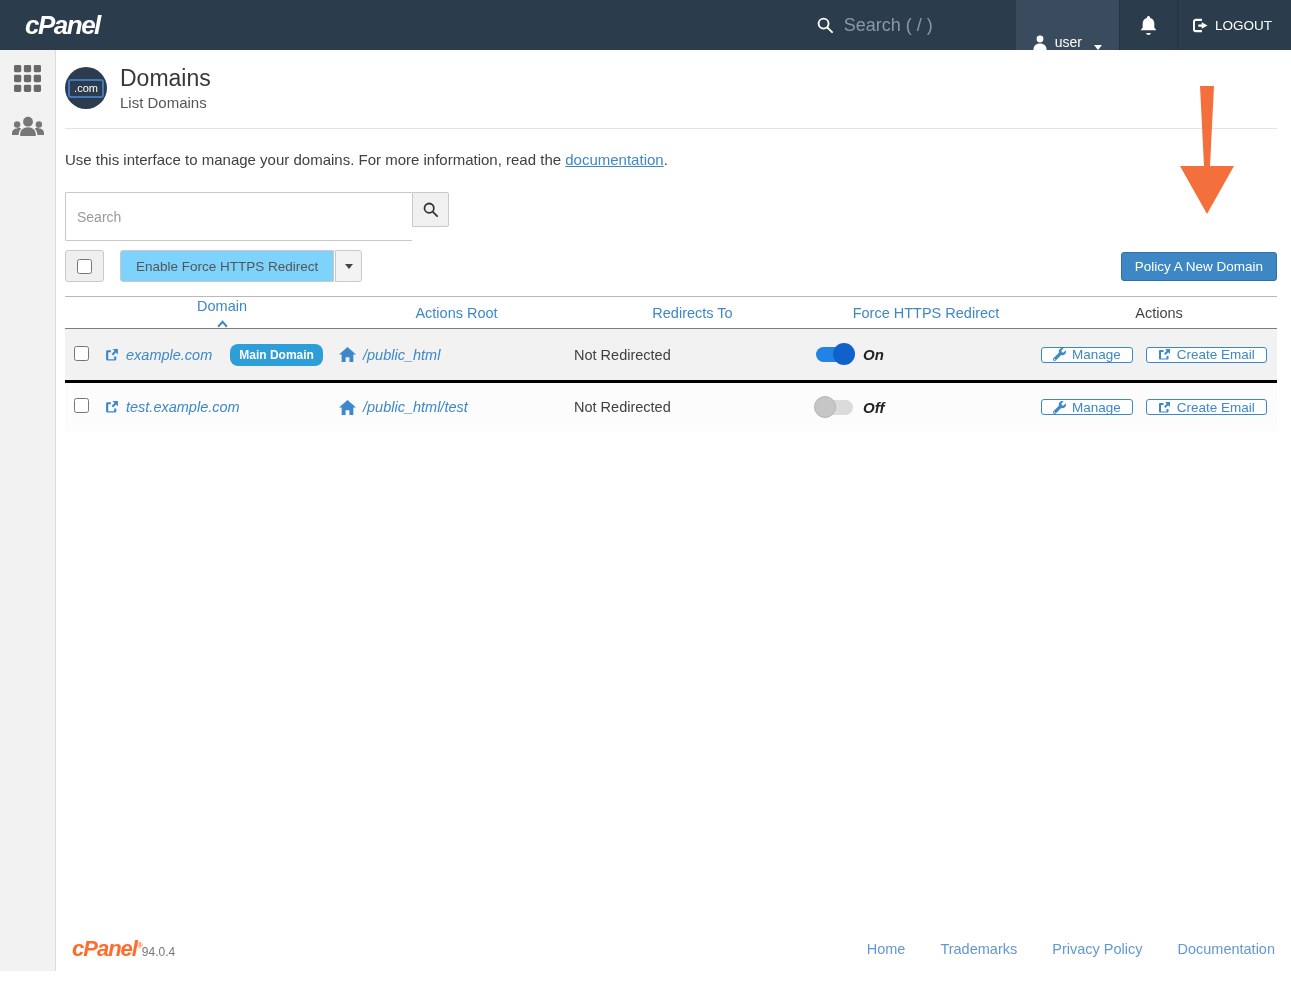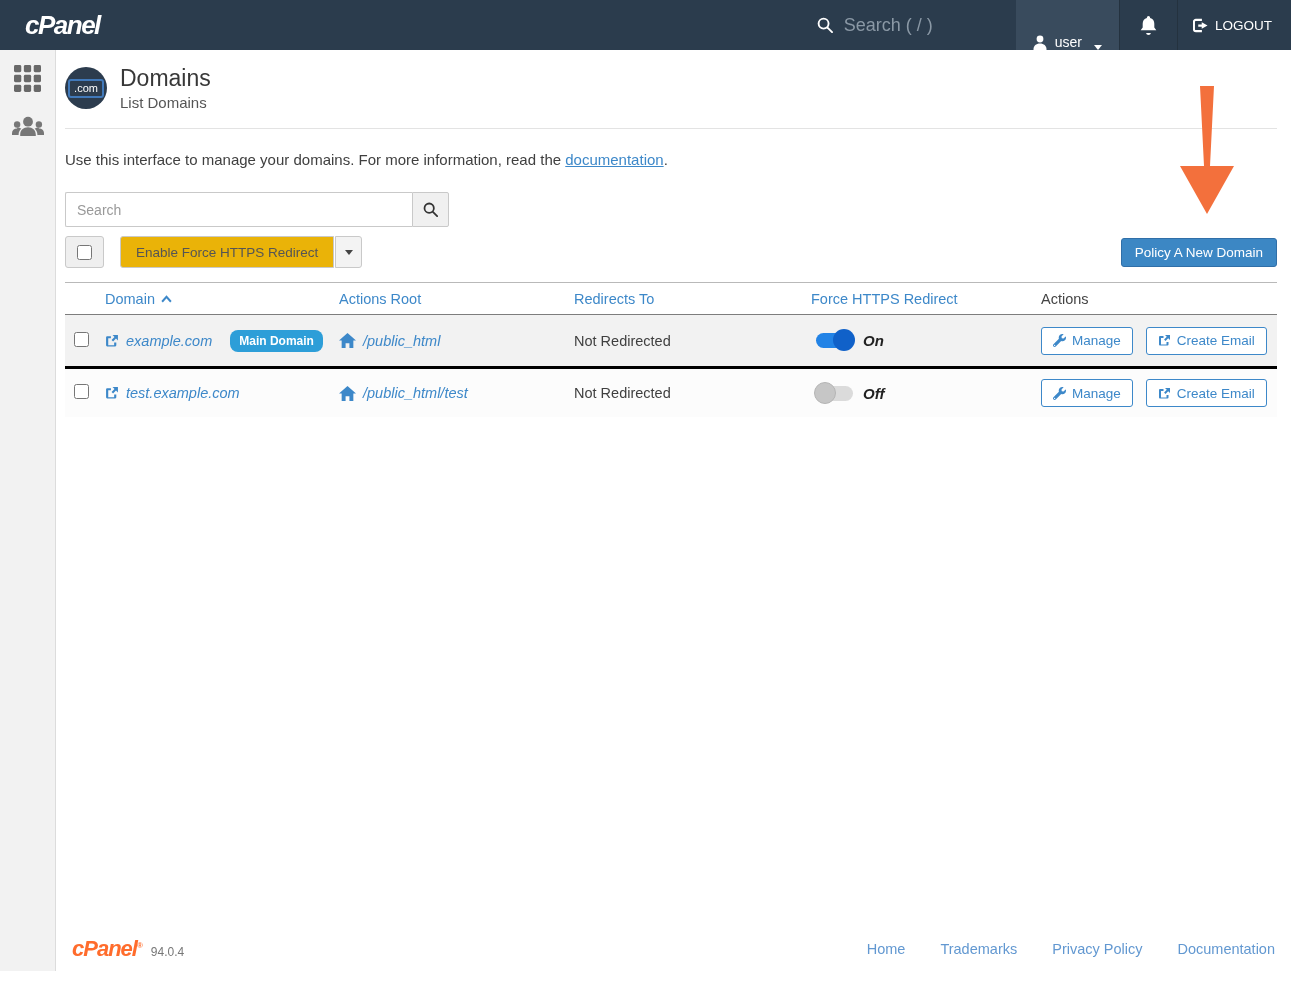--- a/index.html
+++ b/index.html
@@ -36,52 +36,52 @@
   .domain-icon-inner { border:2px solid #4179ba; border-radius:3px; padding:1px 4px 2px;
                        color:#fff; font-weight:normal; font-size:11px; }
   .titles h1 { font-size:23px; font-weight:400; color:#383838; line-height:1.15; }
   .titles .sub { font-size:15px; color:#555; margin-top:3px; }
   .divider { height:1px; background:#e3e3e3; margin-top:17px; }
   
   .intro { margin-top:22px; font-size:15px; color:#404040; }
   .intro a { color:#3d88c9; text-decoration:underline; cursor:pointer; }
   
   .search-row { margin-top:24px; display:flex; }
-  .search-input { width:347px; height:35px; border:1px solid #c9c9c9; border-right:none;
+  .search-input { width:347px; height:49px; border:1px solid #c9c9c9; border-right:none;
                   padding:0 11px; font-size:14px; color:#333; border-radius:2px 0 0 2px;
                   outline:none; font-family:inherit; }
   .search-input::placeholder { color:#999; }
   .search-btn { width:37px; height:35px; background:#f0f0f0; border:1px solid #c9c9c9;
                 border-radius:0 2px 2px 0; display:flex; align-items:center;
                 justify-content:center; cursor:pointer; }
   
   .displaying { text-align:right; font-size:13px; color:#555; margin-top:14px; }
   .toolbar { display:flex; align-items:center; margin-top:9px; }
   .check-btn { width:39px; height:32px; background:#efefef; border:1px solid #c9c9c9;
                border-radius:3px; display:flex; align-items:center; justify-content:center; }
   .check-btn input, .row-check input { width:15px; height:15px; cursor:pointer; }
   .bulk-group { display:flex; margin-left:16px; }
-  .bulk-main { height:32px; padding:0 15px; background:#eab308; border:1px solid #c9c9c9;
+  .bulk-main { height:32px; padding:0 15px; background:#7dd3fc; border:1px solid #c9c9c9;
                font-size:13.5px; color:#555; border-radius:3px 0 0 3px; cursor:pointer;
                font-family:inherit; }
   .bulk-caret-btn { width:27px; height:32px; background:#f3f3f3; border:1px solid #c9c9c9;
                     border-left:1px solid #c9c9c9; margin-left:1px; border-radius:0 3px 3px 0;
                     display:flex; align-items:center; justify-content:center; cursor:pointer; }
   .bulk-caret-btn .tri { width:0; height:0; border-left:4.5px solid transparent;
                          border-right:4.5px solid transparent; border-top:5.5px solid #444; }
   .create-btn { margin-left:auto; height:29px; background:#3c87c4; border:1px solid #306fa8;
                 color:#fff; font-size:13.5px; padding:0 13px; border-radius:3px; cursor:pointer;
                 font-family:inherit; }
   
   .tbl { margin-top:14px; }
   .tbl-header, .tbl-row { display:grid; grid-template-columns:40px 234px 235px 237px 230px 1fr;
                           align-items:center; }
   .tbl-header { height:33px; border-top:1px solid #b9b9b9; border-bottom:1px solid #7d7d7d;
                 font-size:14.5px; }
-  .tbl-header .col { color:#3d88c9; display:flex; align-items:center; gap:6px; cursor:pointer; }
+  .tbl-header .col { color:#3d88c9; display:flex; align-items:center; gap:6px; cursor:pointer;flex-direction:column; }
   .tbl-header .col.actions { color:#444; cursor:default; }
   .tbl-row { height:51px; font-size:14.5px; }
   .row-striped { background:#f2f2f2; }
   .row-plain { background:#fcfcfc; border-top:3px solid #000000; }
   .row-check { padding-left:9px; }
   .cell-domain { display:flex; align-items:center; gap:7px; }
   .cell-domain a, .cell-root a { color:#3d88c9; text-decoration:none; display:flex;
                                  align-items:center; gap:7px; cursor:pointer;font-style:italic; }
   .badge { background:#2d9ed8; color:#fff; font-weight:bold; font-size:12px;
            padding:4px 9px; border-radius:8px; margin-left:11px; cursor:default; }
@@ -89,31 +89,31 @@
   .cell-https { display:flex; align-items:center; padding-left:5px; }
   .toggle { position:relative; width:37px; height:15px; border-radius:8px; cursor:pointer; }
   .toggle .knob { position:absolute; width:22px; height:22px; border-radius:50%; top:-4px; }
   .toggle.on { background:#2283e6; }
   .toggle.on .knob { right:-2px; background:#1061c9; }
   .toggle.off { background:#dbdbdb; }
   .toggle.off .knob { left:-2px; background:#c6c6c6; border:1px solid #b5b5b5; }
   .state-label { font-weight:bold; font-style:italic; font-size:15px; color:#222; margin-left:10px; }
   .cell-actions { display:flex; gap:13px; }
   .action-btn { display:inline-flex; align-items:center; gap:6px; border:1px solid #3d88c9;
-                color:#3d88c9; background:#fff; border-radius:3px; height:28px; padding:0 11px;
+                color:#3d88c9; background:#fff; border-radius:3px; height:16px; padding:0 11px;
                 font-size:13.5px; cursor:pointer; font-family:inherit; }
   
   .callout-arrow { position:absolute; left:1116px; top:36px; width:70px; height:130px;
                    pointer-events:none; }
   
   .footer { margin-top:auto; display:flex; align-items:center; padding:0 2px 24px 7px; }
   .footer-brand { color:#ff6c2c; font-size:22px; font-weight:bold; font-style:italic;
                   letter-spacing:-1px; }
   .footer-brand sup { font-size:8px; font-style:normal; }
-  .footer-version { font-size:12px; color:#777; margin-left:9px; margin-top:6px;text-align:center; }
+  .footer-version { font-size:12px; color:#777; margin-left:0; margin-top:6px;text-align:center; }
   .footer-links { margin-left:auto; display:flex; gap:35px; font-size:14.5px; }
   .footer-links a { color:#6298d1; text-decoration:none; cursor:pointer; }
 </style>
 </head>
 <body>
 
 <div class="navbar">
   <div class="brand">cPanel</div>
 
   <div class="nav-search">

